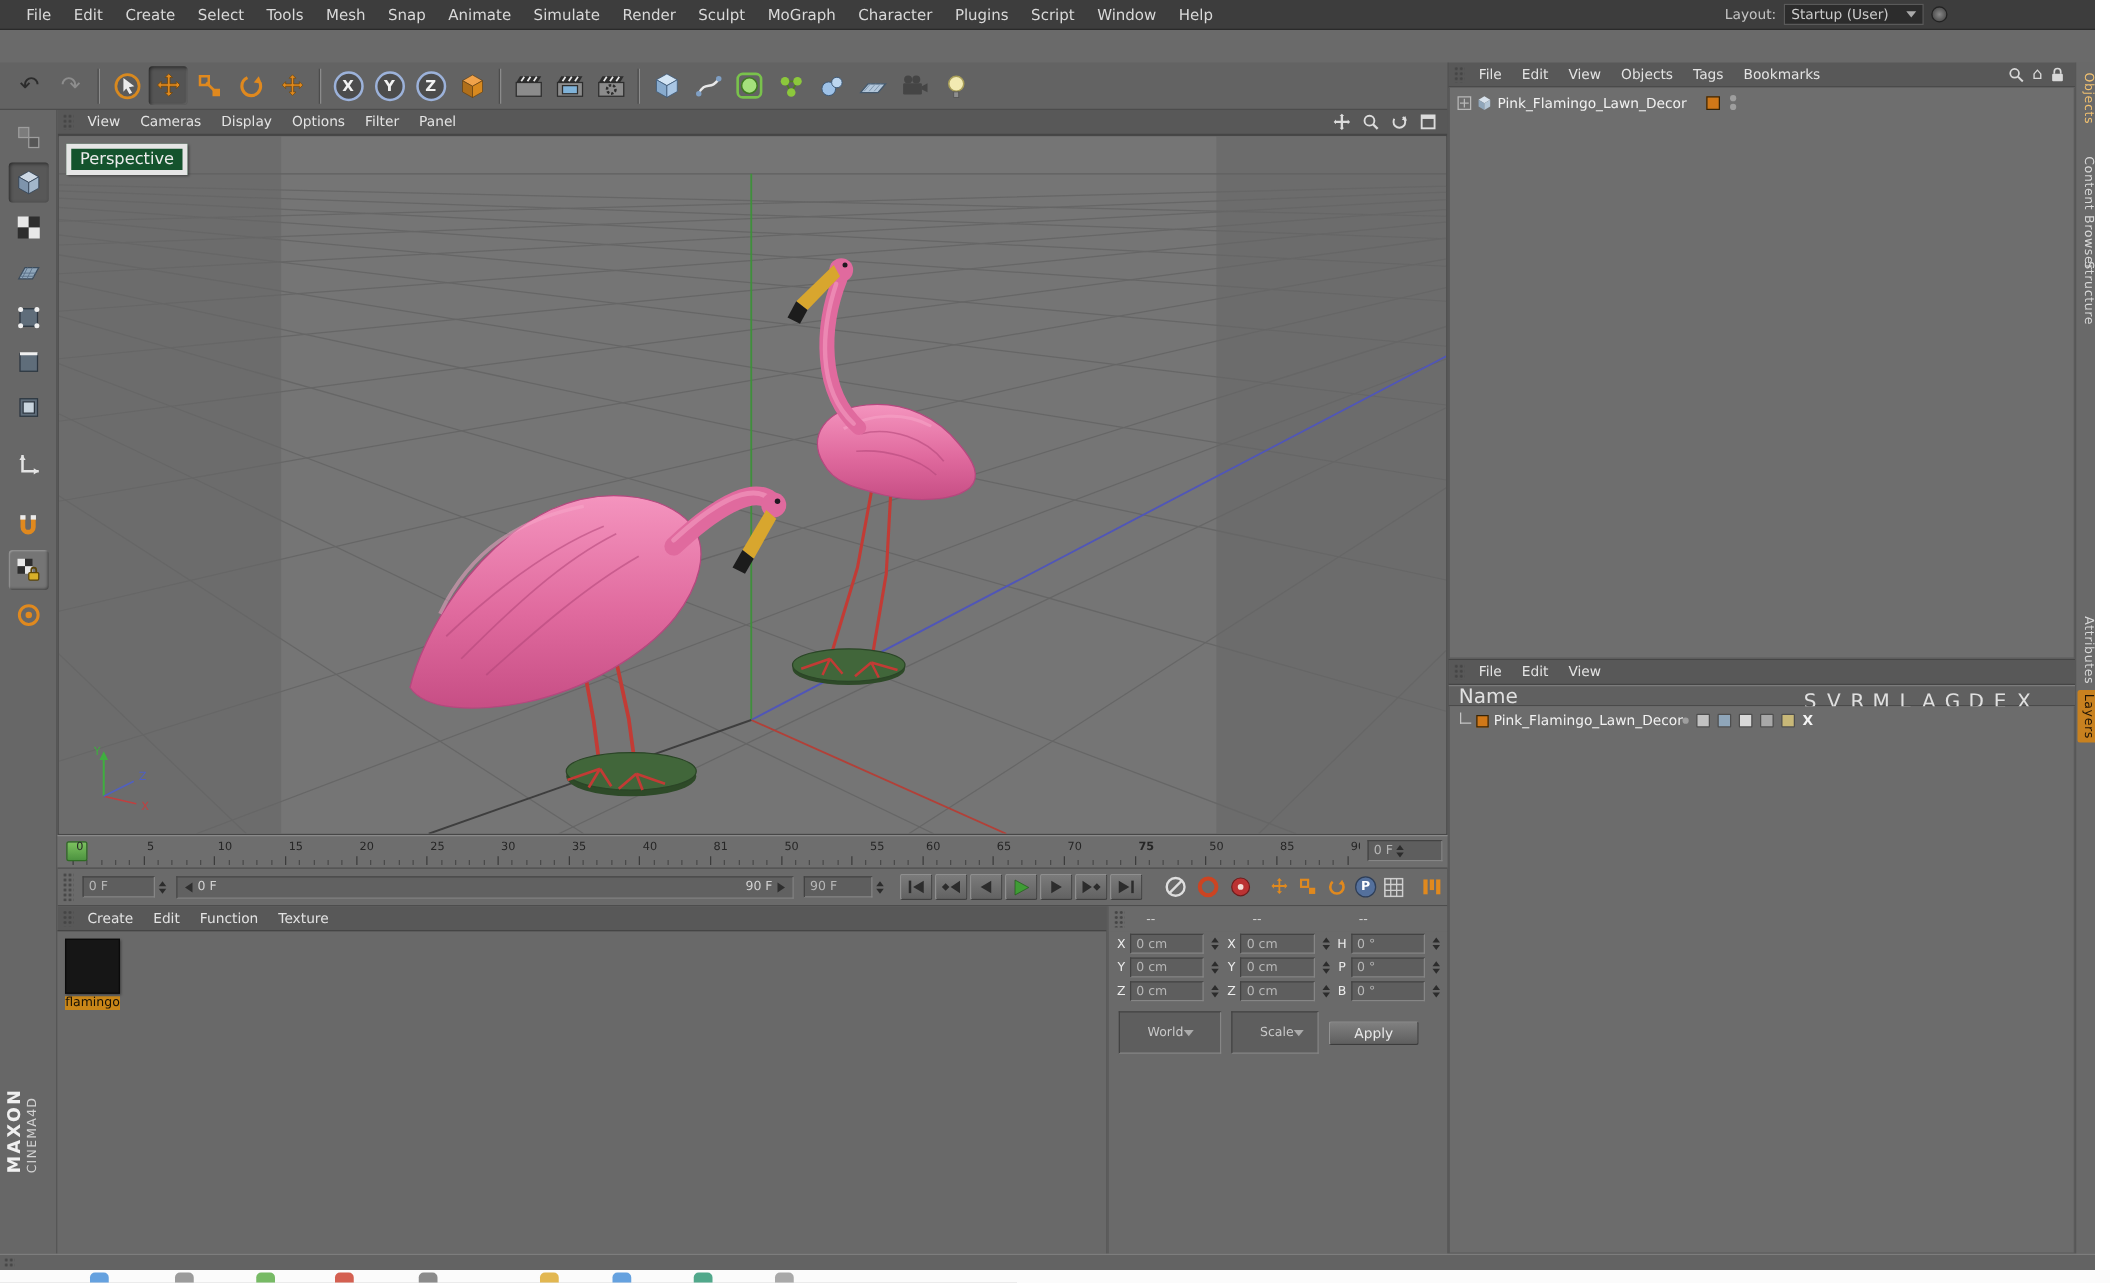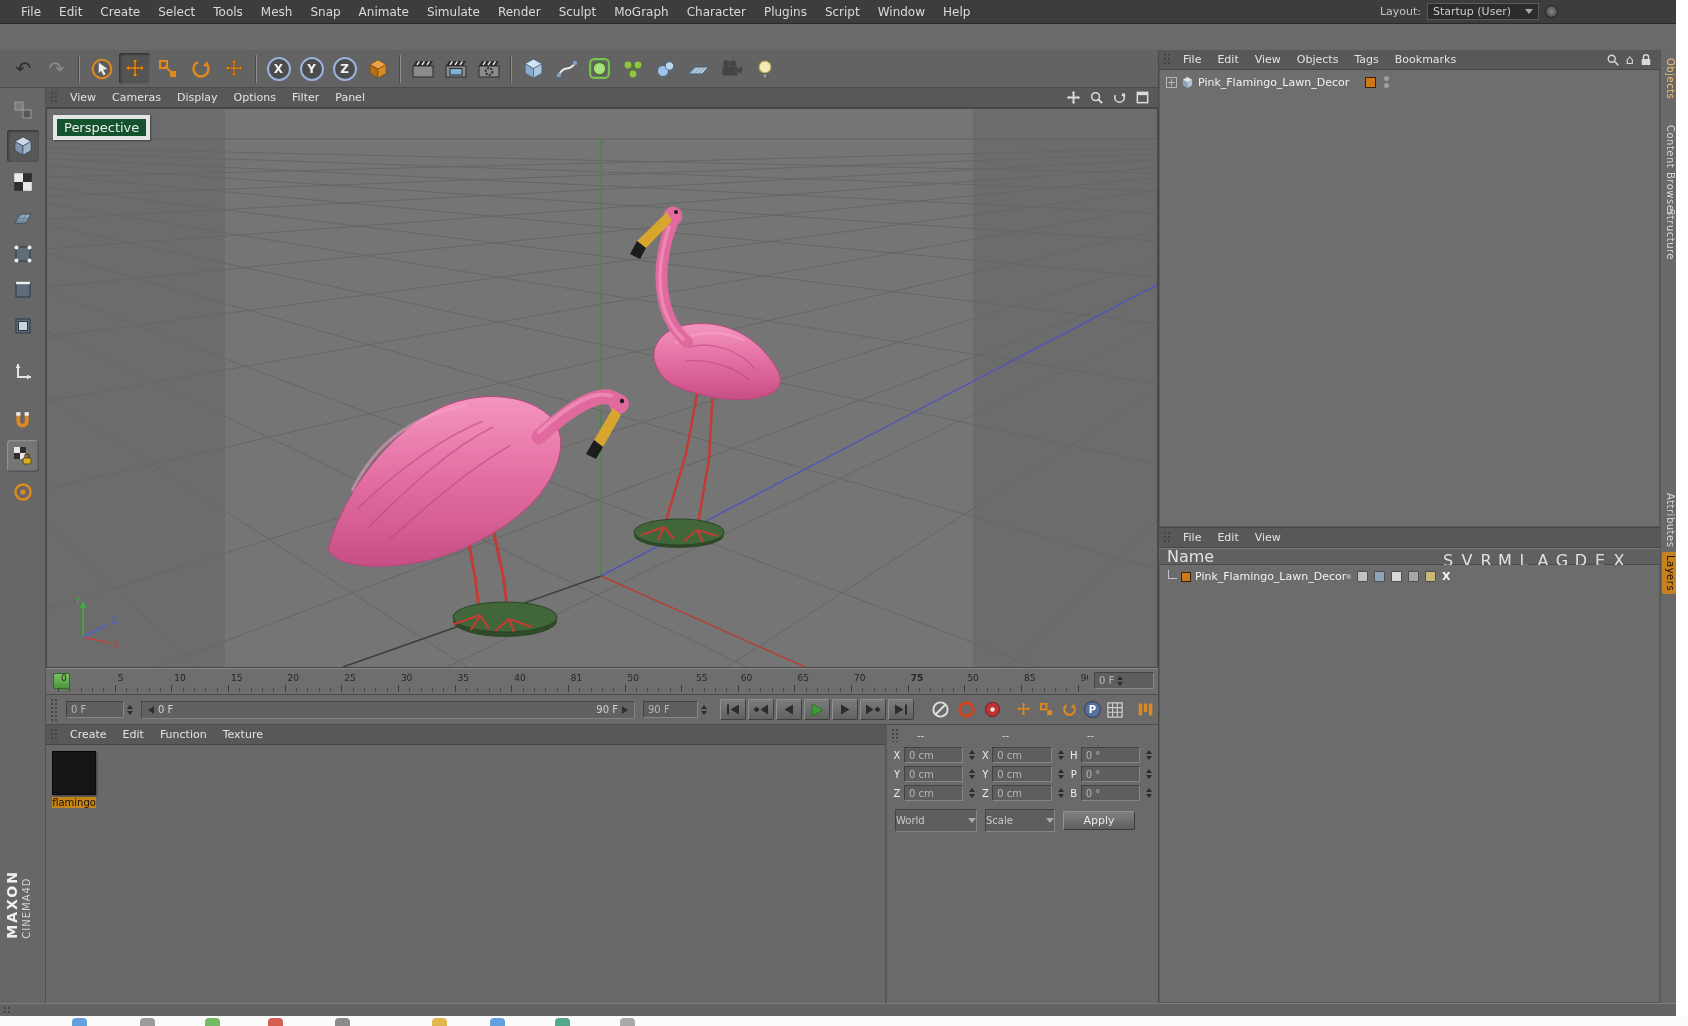--- a/index.html
+++ b/index.html
@@ -116,22 +116,22 @@
     white-space:nowrap; overflow:hidden; }
 
   .coords { width:272px; background:#6a6a6a; border-left:1px solid #595959; display:flex; flex-direction:column; }
   .chead { display:flex; color:#d6d6d6; font-size:10px; height:20px; align-items:center; background:#6a6a6a; }
   .chead span { width:85px; padding-left:14px; }
   .cgrid { display:grid; grid-template-columns:repeat(3,1fr); gap:3px 6px; padding:2px 6px 4px 6px; }
   .ccell { display:flex; align-items:center; gap:3px; }
   .clabel { width:8px; color:#ececec; font-size:10px; text-align:center; }
   .cfld { flex:1; height:16px; }
   .cbottom { display:flex; align-items:center; gap:8px; padding:4px 8px 0 8px; }
-  .sel { height:23px; background:#5e5e5e; border:1px solid; border-color:#434343 #868686 #868686 #434343;
-    color:#c9c9c9; font-size:10px; display:flex; align-items:center; justify-content:space-between; padding:0 0; }
+  .sel { height:34px; background:#5e5e5e; border:1px solid; border-color:#434343 #868686 #868686 #434343;
+    color:#c9c9c9; font-size:10px; display:flex; align-items:center; justify-content:space-between; padding:0 22px; }
   .btn { height:19px; background:linear-gradient(#808080,#5f5f5f); border:1px solid;
     border-color:#929292 #3c3c3c #3c3c3c #929292; border-radius:2px; color:#e8e8e8; font-size:11px;
     display:flex; align-items:center; justify-content:center; }
 
   
   .objmgr { height:478px; display:flex; flex-direction:column; border-bottom:1px solid #454545; }
   .omcontent { flex:1; background:#6e6e6e; border:1px solid #5a5a5a; border-top:none; }
   .omicons { margin-left:auto; display:flex; gap:6px; align-items:center; padding-right:8px; }
   .orow { display:flex; align-items:center; height:18px; margin-top:3px; padding-left:6px; color:#f2f2f2;
     font-size:11px; gap:4px; }

